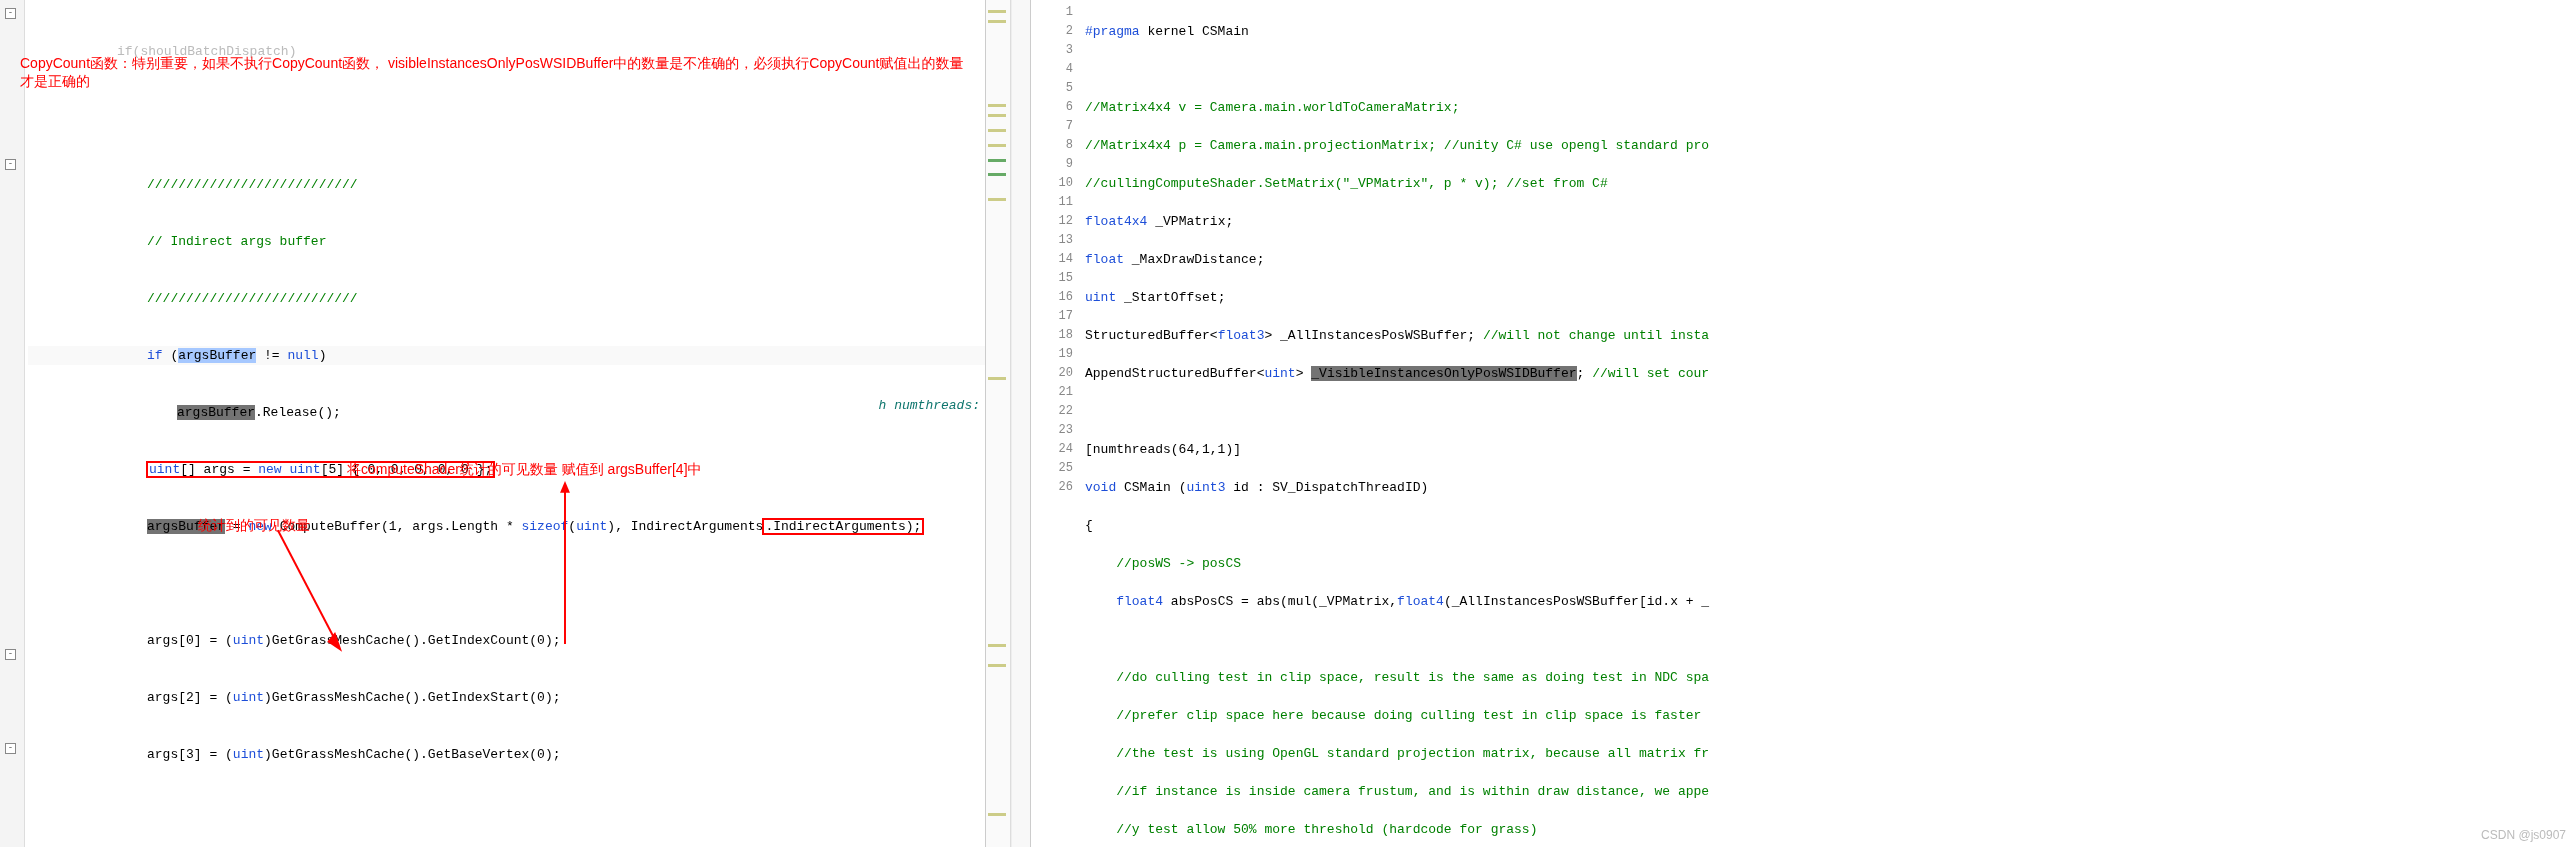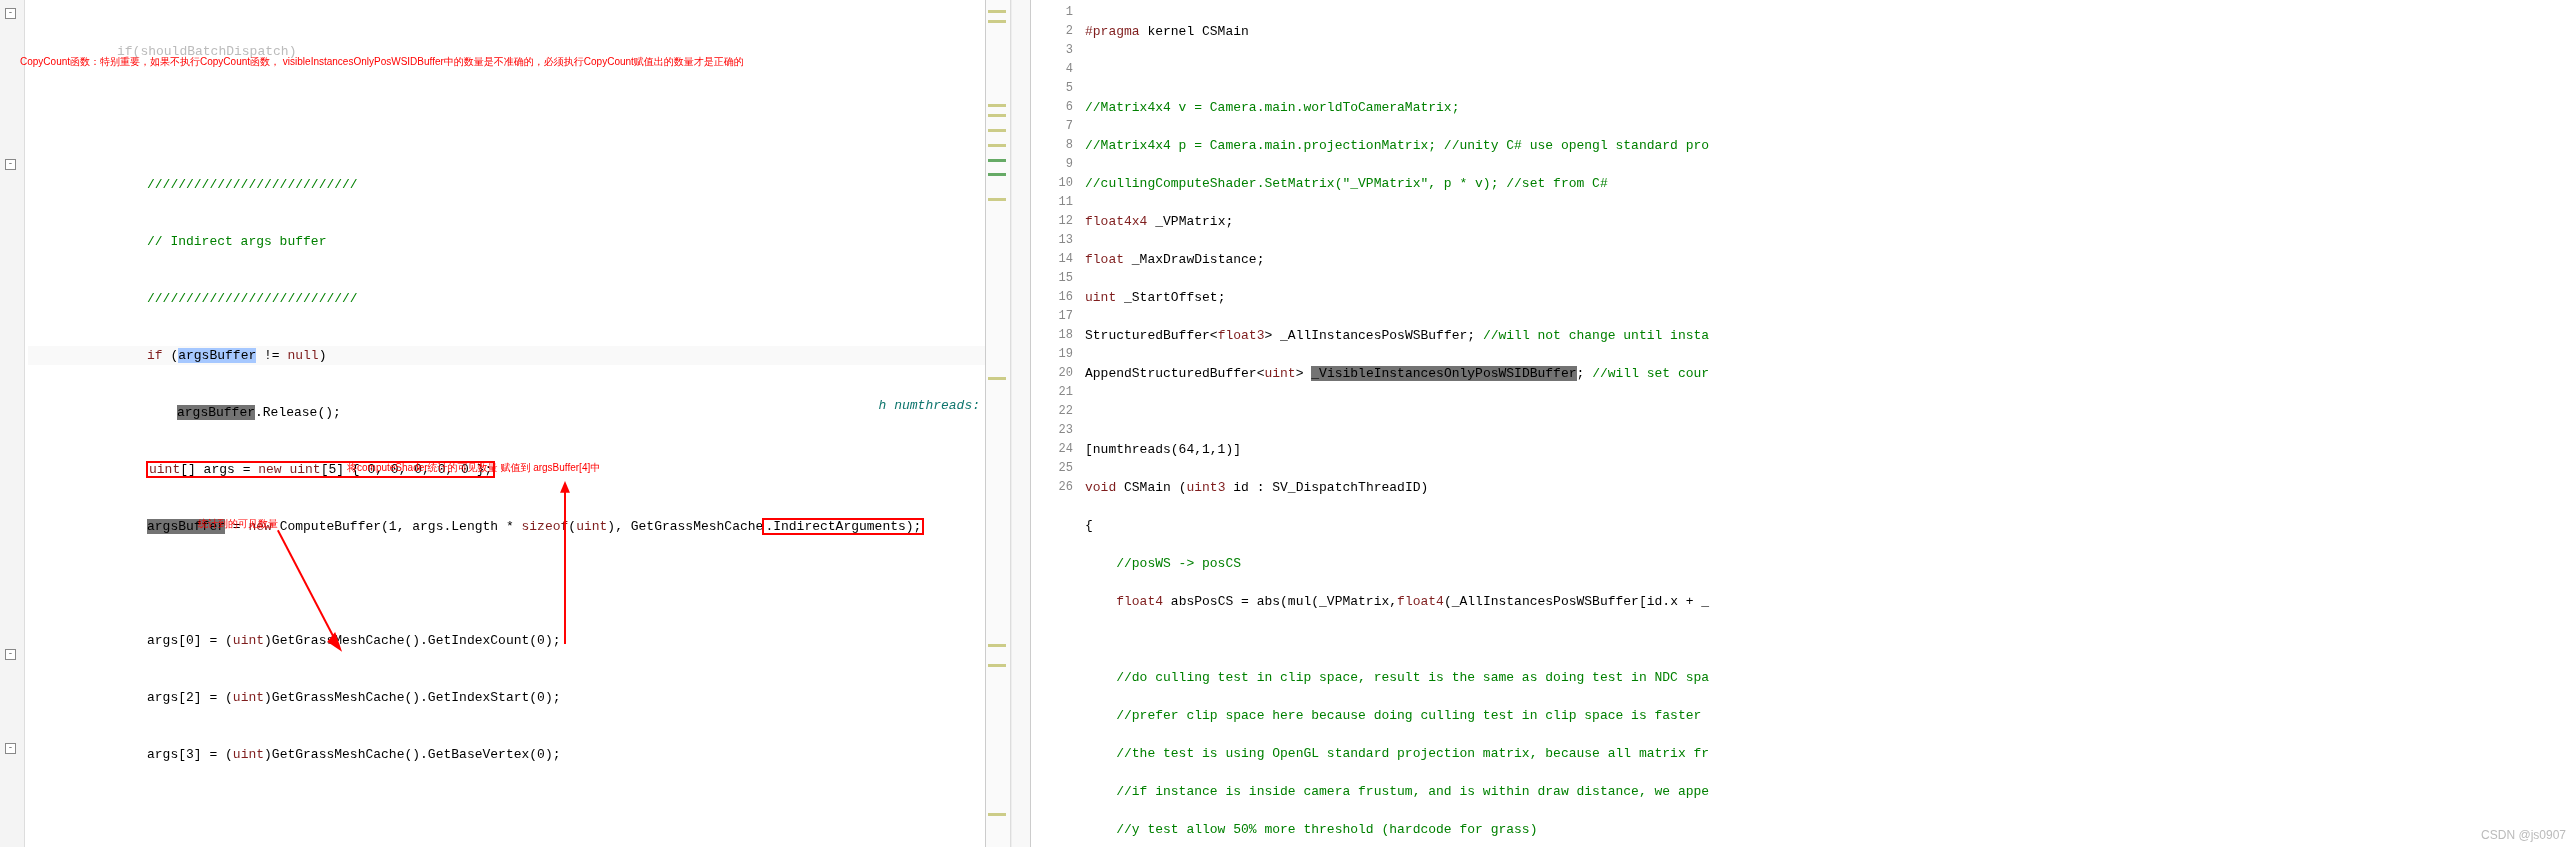--- a/index.html
+++ b/index.html
@@ -4,26 +4,26 @@
 <style>
 * { margin:0; padding:0; box-sizing:border-box; }
 body { font-family:Consolas,"Courier New",monospace; font-size:13px; background:#fff; color:#000; display:flex; width:2576px; height:847px; overflow:hidden; }
 .left-pane { width:986px; position:relative; background:#fff; border-right:1px solid #ccc; }
 .minimap { width:25px; background:#fafafa; position:relative; border-right:1px solid #ddd; }
 .minimap .bar { position:absolute; left:2px; width:18px; height:3px; }
 .gutter-right { width:20px; background:#f8f8f8; border-left:1px solid #eee; border-right:1px solid #ccc; }
 .right-pane { flex:1; display:flex; background:#fff; }
 .line-gutter { width:50px; text-align:right; color:#888; padding-right:8px; font-size:12px; line-height:19px; padding-top:3px; }
 .code-area { flex:1; padding:3px 4px; line-height:19px; white-space:pre; overflow:hidden; }
-.kw { color:#7f1d1d; }
+.kw { color:#1d4ed8; }
 .type { color:#000000; }
 .cmt { color:#008000; }
 .hl-yellow { background:#737373; }
 .hl-sel { background:#a6c8ff; }
-.annotation { position:absolute; color:#ff0000; font-family:"Microsoft YaHei",sans-serif; font-size:10px; z-index:5; }
+.annotation { position:absolute; color:#ff0000; font-family:"Microsoft YaHei",sans-serif; font-size:14px; z-index:5; }
 .arrow { position:absolute; z-index:4; }
 .fold-gutter { position:absolute; left:0; top:0; width:25px; height:100%; background:#f4f4f4; border-right:1px solid #ddd; }
 .left-code { position:absolute; left:28px; top:0; right:0; padding:4px 0; line-height:19px; white-space:pre; }
 .left-code .line { padding-left:59px; position:relative; }
 .left-code .line.hl { background:#f9f9f9; }
 .watermark { position:absolute; right:10px; bottom:5px; color:#bbb; font-size:12px; font-family:sans-serif; }
 .red-box-inline { outline:2px solid red; outline-offset:-1px; padding:0 2px; }
 .fold-icon { position:absolute; left:5px; width:11px; height:11px; border:1px solid #888; background:#fff; font-size:9px; line-height:9px; text-align:center; color:#555; }
 </style>
 </head>
@@ -53,21 +53,21 @@
   <div class="left-code">
     <div class="line" style="padding-left:89px;color:#bbb"><span>if(shouldBatchDispatch)</span></div>
     <div class="line" style="height:19px"></div>
 
     <div class="line" style="padding-left:119px"><span class="cmt">///////////////////////////</span></div>
     <div class="line" style="padding-left:119px"><span class="cmt">// Indirect args buffer</span></div>
     <div class="line" style="padding-left:119px"><span class="cmt">///////////////////////////</span></div>
     <div class="line hl" style="padding-left:119px"><span class="kw">if</span><span> (</span><span class="hl-sel">argsBuffer</span><span> != </span><span class="kw">null</span><span>)</span></div>
     <div class="line" style="padding-left:149px"><span class="hl-yellow">argsBuffer</span><span>.Release();</span></div>
     <div class="line" style="padding-left:119px"><span class="red-box-inline"><span class="kw">uint</span><span>[] args = </span><span class="kw">new</span><span class="kw"> uint</span><span>[5] { 0, 0, 0, 0, 0 };</span></span></div>
-    <div class="line" style="padding-left:119px"><span class="hl-yellow">argsBuffer</span><span> = </span><span class="kw">new</span> <span class="type">ComputeBuffer</span><span>(1, args.Length * </span><span class="kw">sizeof</span><span>(</span><span class="kw">uint</span><span>), </span><span class="type">GetGrassMeshCache</span><span class="red-box-inline">.IndirectArguments);</span></div>
+    <div class="line" style="padding-left:119px"><span class="hl-yellow">argsBuffer</span><span> = </span><span class="kw">new</span> <span class="type">ComputeBuffer</span><span>(1, args.Length * </span><span class="kw">sizeof</span><span>(</span><span class="kw">uint</span><span>), </span><span class="type">IndirectArguments</span><span class="red-box-inline">.IndirectArguments);</span></div>
     <div class="line" style="height:19px"></div>
     <div class="line" style="padding-left:119px"><span>args[0] = (</span><span class="kw">uint</span><span>)GetGrassMeshCache().GetIndexCount(0);</span></div>
     <div class="line" style="padding-left:119px"><span>args[2] = (</span><span class="kw">uint</span><span>)GetGrassMeshCache().GetIndexStart(0);</span></div>
     <div class="line" style="padding-left:119px"><span>args[3] = (</span><span class="kw">uint</span><span>)GetGrassMeshCache().GetBaseVertex(0);</span></div>
     
     
     
     
     
     

